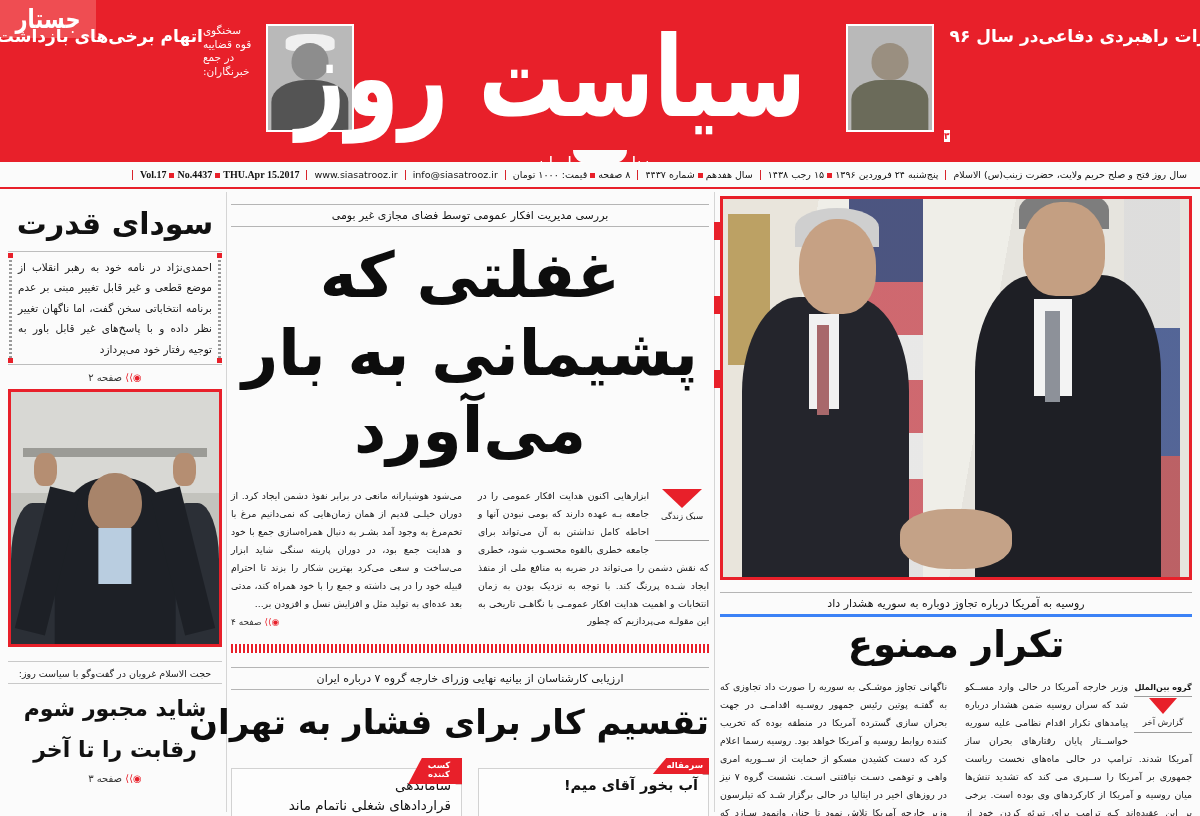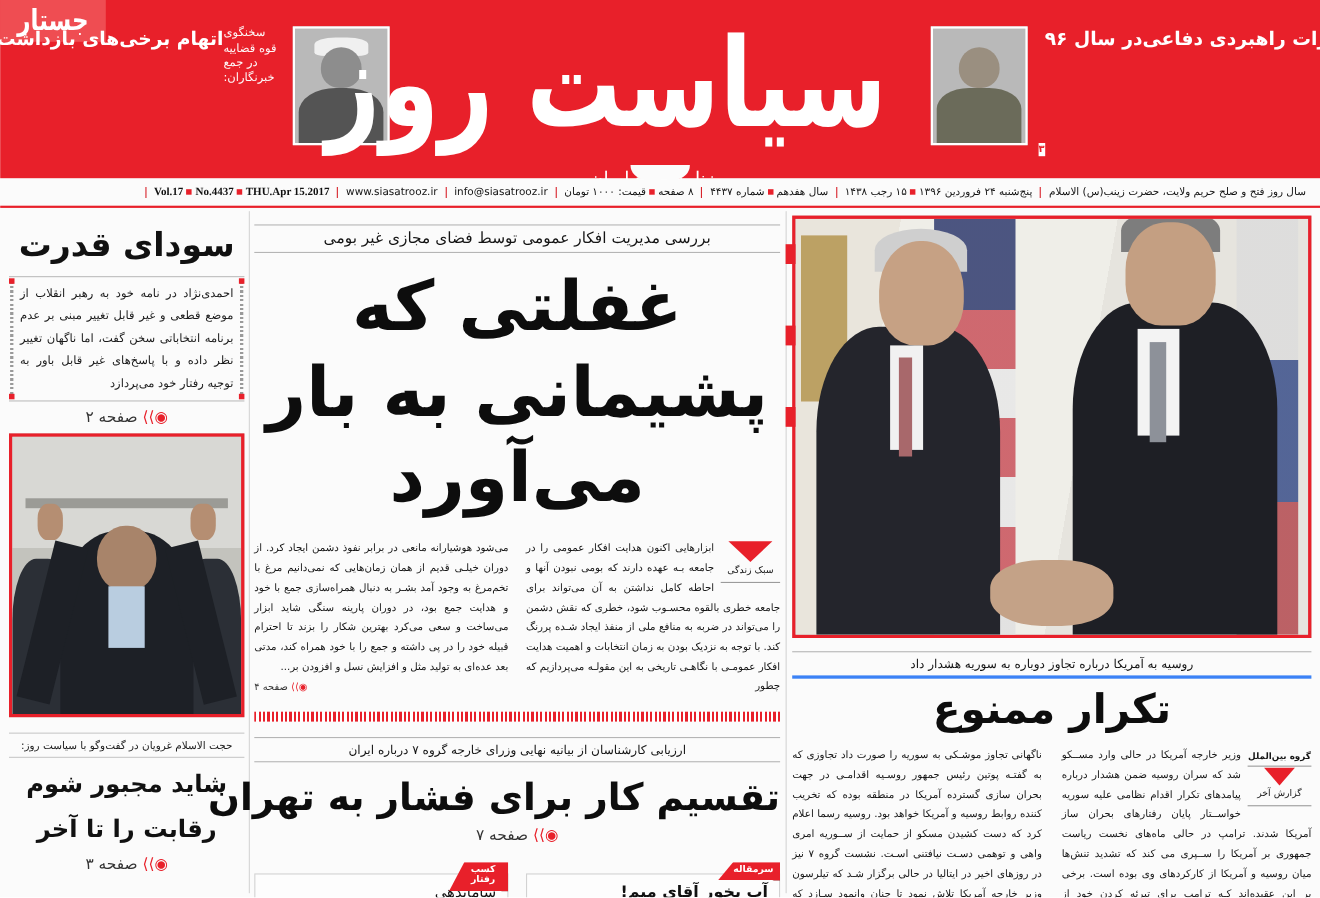--- a/index.html
+++ b/index.html
@@ -270,21 +270,21 @@
     content:"";
     position: absolute;
     left: -1px;
     width: 5px; height: 5px;
     background: #e8202a;
   }
   .lead2-deck .bar::before { top: -3px; }
   .lead2-deck .bar::after  { bottom: -3px; }
 
   .pageref {
-    font-size: 14px;
+    font-size: 10px;
     color: #333;
     text-align: center;
     margin: 7px 0 6px;
     letter-spacing: .5px;
   }
   .pageref .dots { color: #e8202a; letter-spacing: -1px; }
 
   .photo-frame {
     border: 3px solid #e8202a;
     background: #cfcfcf;
@@ -374,21 +374,21 @@
   }
 
   
   .col-center {
     position: absolute;
     left: 231px; top: 0;
     width: 478px;
     height: 620px;
   }
   .c-kicker {
-    font-size: 14px;
+    font-size: 11px;
     text-align: center;
     color: #141414;
     border-top: 1px solid #b5b5b5;
     border-bottom: 1px solid #b5b5b5;
     padding: 4px 0;
     margin-top: 12px;
   }
   .c-headline {
     text-align: center;
     font-weight: bold;
@@ -421,21 +421,21 @@
   .cat-flag .tri {
     width: 0; height: 0;
     border-left: 20px solid transparent;
     border-right: 20px solid transparent;
     border-top: 19px solid #e8202a;
     margin: 0 auto;
   }
   .cat-flag .lbl {
     font-size: 8.5px;
     border-bottom: 1px solid #9b9b9b;
-    padding-bottom: 1px;
+    padding-bottom: 15px;
     color: #111;
   }
   .c-pageref {
     font-size: 9px;
     color: #333;
     margin-top: 2px;
     text-align: left;
     letter-spacing: .5px;
   }
   .c-pageref .dots { color: #e8202a; letter-spacing: -1px; }
@@ -804,42 +804,38 @@
             <span class="dots">◉⟩⟩</span>
             <span>صفحه ۴</span>
           </div>
         </div>
       </div>
 
       <div class="dash-rule"></div>
 
       <div class="c2-kicker">ارزیابی کارشناسان از بیانیه نهایی وزرای خارجه گروه ۷ درباره ایران</div>
       <div class="c2-headline">تقسیم کار برای فشار به تهران</div>
-      <div class="pageref">
-        <span class="dots">◉⟩⟩</span>
-        <span>صفحه ۷</span>
-      </div>
 
       <div class="teasers">
 
         <div class="teaser">
           <div class="ribbon">
             <span>سرمقاله</span>
             <span class="r2"></span>
             <span class="ribbon-fold"></span>
           </div>
           <div class="t-text">آب بخور آقای میم!</div>
           <div class="t-text"></div>
 
         </div>
 
         <div class="teaser">
           <div class="ribbon">
             <span>کسب</span>
-            <span class="r2">رفتار</span>
+            <span class="r2">کننده</span>
             <span class="ribbon-fold"></span>
           </div>
           <div class="t-text small">ساماندهی</div>
           <div class="t-text small">قراردادهای شغلی ناتمام ماند</div>
 
         </div>
 
       </div>
     </div>
 

